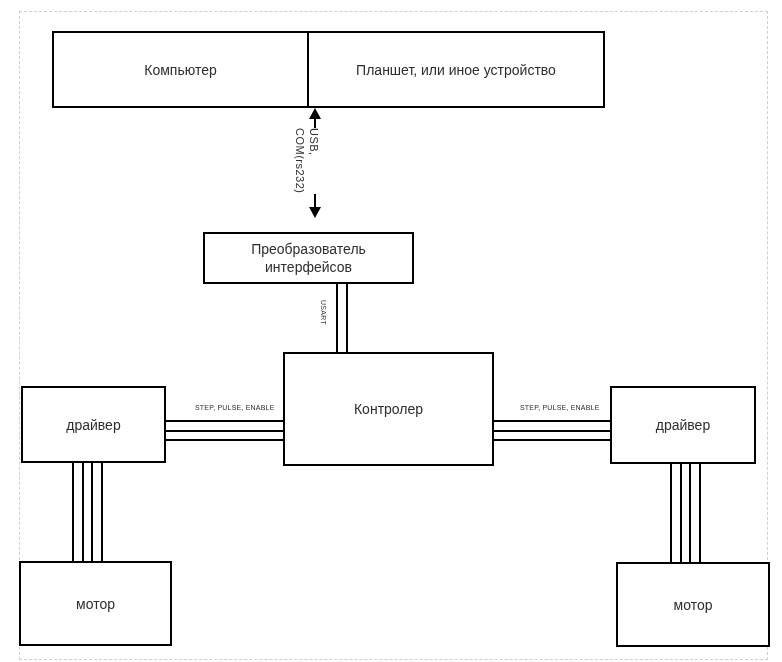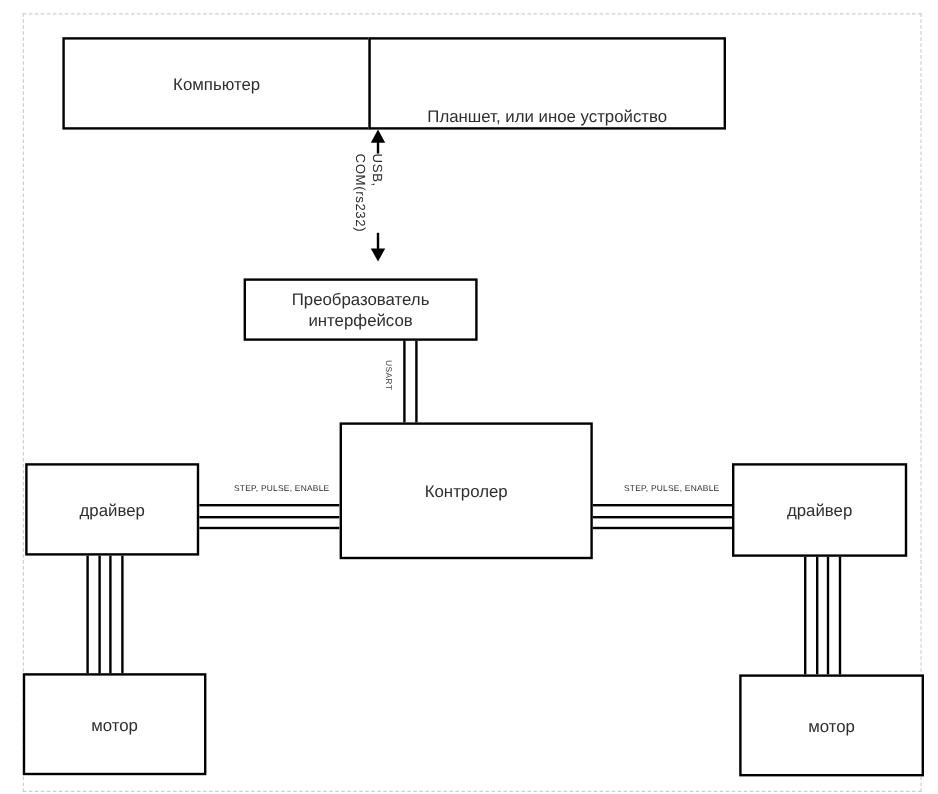--- a/index.html
+++ b/index.html
@@ -12,22 +12,22 @@
     border:1px dashed #cfcfcf;box-sizing:border-box;
   }
   .node{
     position:absolute;box-sizing:border-box;border:2px solid #000;background:#fff;
     display:flex;align-items:center;justify-content:center;text-align:center;
     color:#2e2e2e;font-size:14px;line-height:18px;z-index:3;
   }
   .node .node-label{white-space:pre-line;}
   
   .box-computer {left:52px; top:31px; width:257px;height:77px;}
-  .box-tablet   {left:307px;top:31px; width:298px;height:77px;align-items:flex-end;}
-  .box-converter{left:203px;top:232px;width:195px;height:52px;}
+  .box-tablet   {left:307px;top:31px; width:298px;height:77px;}
+  .box-converter{left:203px;top:232px;width:211px;height:52px;}
   .box-controller{left:283px;top:352px;width:211px;height:114px;}
   .box-driver-left {left:21px; top:386px;width:145px;height:77px;}
   .box-driver-right{left:610px;top:386px;width:146px;height:78px;}
   .box-motor-left  {left:19px; top:561px;width:153px;height:85px;}
   .box-motor-right {left:616px;top:562px;width:154px;height:85px;}
 
   
   .arrow{position:absolute;left:307px;top:108px;width:16px;height:110px;z-index:2;}
   .arrow-head{position:absolute;left:50%;transform:translateX(-50%);width:0;height:0;
     border-left:6px solid transparent;border-right:6px solid transparent;}

